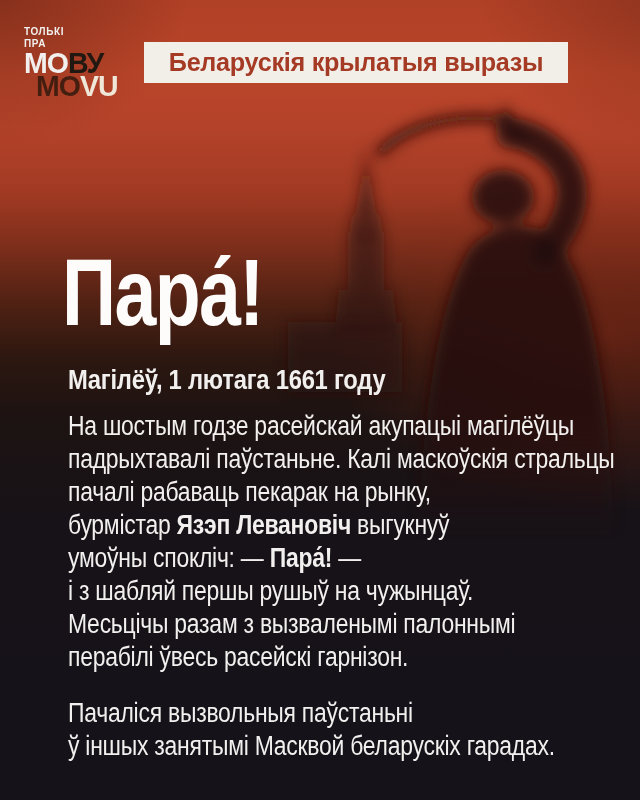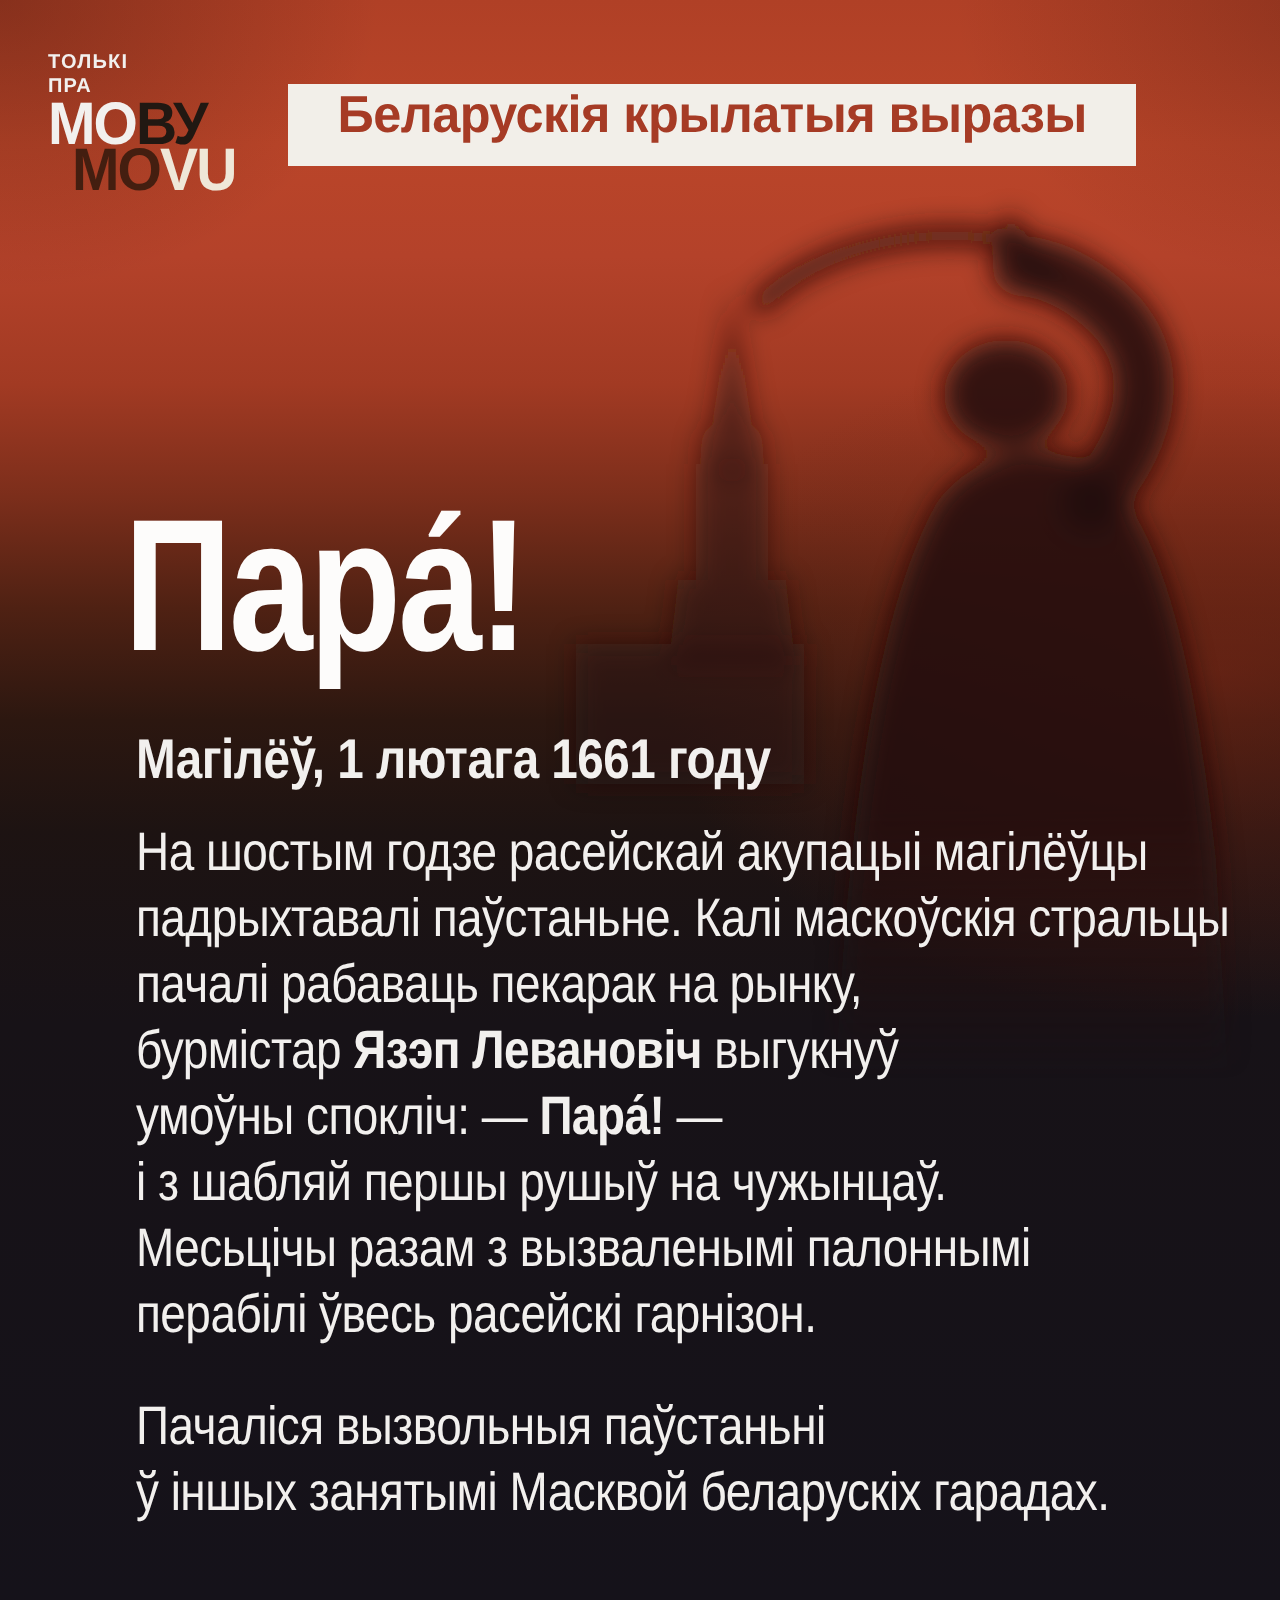--- a/index.html
+++ b/index.html
@@ -23,21 +23,21 @@
   .logo .tiny{font-size:10px;font-weight:700;letter-spacing:.6px;margin-bottom:2px;}
   .logo .big{font-size:30px;font-weight:700;letter-spacing:-1px;line-height:.82;transform:scaleX(.95);transform-origin:0 0;}
   .logo .big .dark{color:#211812;}
   .logo .big2{margin-left:12px;margin-top:-2px;}
   .logo .big2 .ghost{color:rgba(33,20,10,.75);}
   .logo .big2 .cream{color:#efe7d8;}
 
   
   .banner{
     position:absolute;left:144px;top:42px;width:424px;height:41px;
-    background:var(--banner-bg);display:flex;justify-content:center;
+    background:var(--banner-bg);display:flex;align-items:center;justify-content:center;
   }
   .banner span{
     color:var(--banner-text);font-size:26px;font-weight:700;letter-spacing:-.3px;
     transform:scaleX(.97);transform-origin:50% 50%;white-space:nowrap;
   }
 
   .title{
     position:absolute;left:62px;top:246px;color:#fdfcfb;
     font-size:94px;font-weight:700;letter-spacing:-2px;line-height:1;
     transform:scaleX(.80);transform-origin:0 0;white-space:nowrap;

